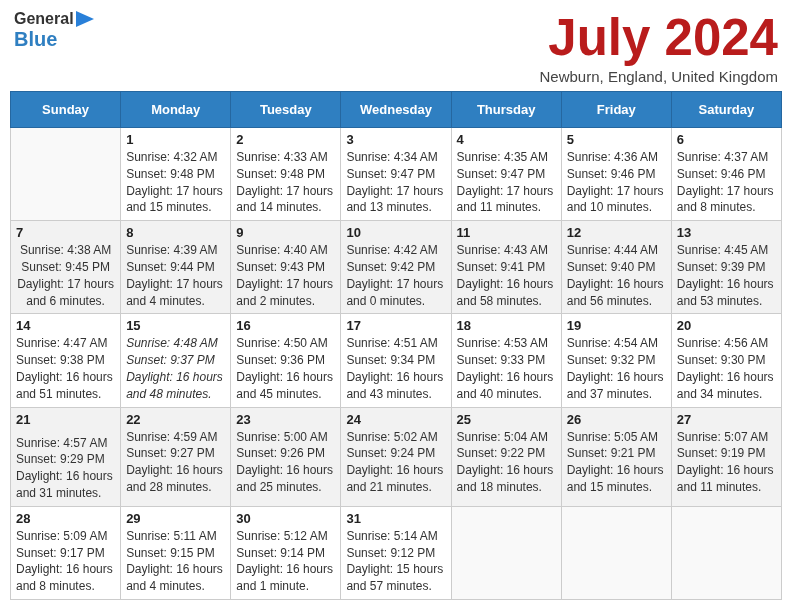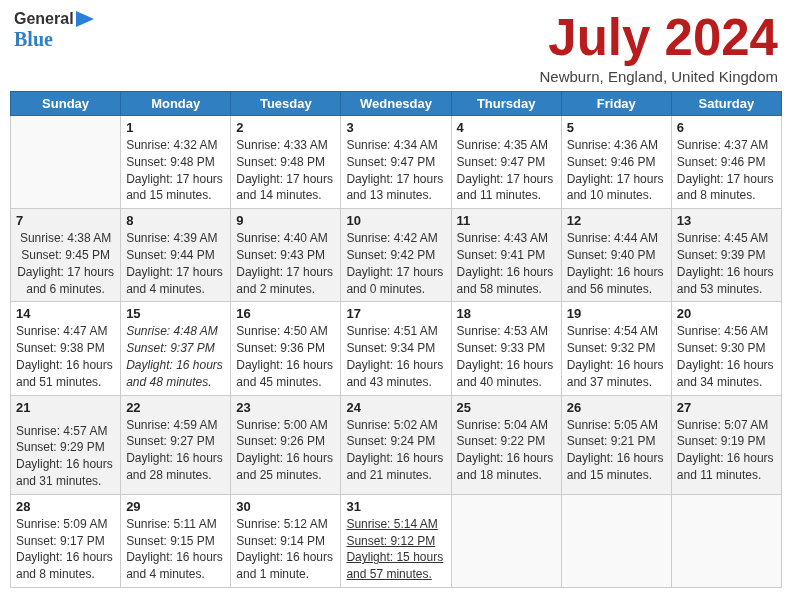--- a/index.html
+++ b/index.html
@@ -44,21 +44,21 @@
       width: 100%;
       border-collapse: collapse;
       border: 1px solid #ccc;
     }
     .calendar th {
       background: #2f7fc1;
       color: #fff;
       font-size: 13px;
       font-weight: bold;
       text-align: center;
-      padding: 4px 4px;
+      padding: 10px 4px;
       border: 1px solid #2567a0;
     }
     .calendar td {
       vertical-align: top;
       border: 1px solid #ccc;
       padding: 4px 5px;
       width: 14.28%;
       min-height: 85px;
       font-size: 11px;
       color: #333;
@@ -87,21 +87,21 @@
 
 <div class="header">
   <div class="logo">
     <div class="logo-line">
       <span style="font-size:16px;font-weight:bold;color:#333;">General</span>
       <svg width="22" height="18" viewBox="0 0 22 18" style="margin-left:2px;">
         <polygon points="0,1 18,9 0,17" fill="#2980d9"></polygon>
       </svg>
     </div>
     <div>
-      <span style="font-size:20px;font-weight:bold;color:#2f7fc1;font-family:Liberation Serif, serif;">Blue</span>
+      <span style="font-size:20px;font-weight:bold;color:#2f7fc1;">Blue</span>
     </div>
   </div>
   <div class="title-block">
     <div class="month-year">July 2024</div>
     <div class="location">Newburn, England, United Kingdom</div>
   </div>
 </div>
 
 <table class="calendar">
   <thead>
@@ -331,21 +331,21 @@
         </td>
         <td>
           <div class="day-number">30</div>
           <div class="day-info" style="white-space: pre-line;">Sunrise: 5:12 AM
 Sunset: 9:14 PM
 Daylight: 16 hours
 and 1 minute.</div>
         </td>
         <td>
           <div class="day-number">31</div>
-          <div class="day-info" style="white-space: pre-line; text-decoration: underline;">Sunrise: 5:14 AM
+          <div class="day-info" style="white-space: pre-line;">Sunrise: 5:14 AM
 Sunset: 9:12 PM
 Daylight: 15 hours
 and 57 minutes.</div>
         </td>
         <td class="empty"></td>
         <td class="empty"></td>
         <td class="empty"></td>
       </tr>
     </tbody>
 </table>

